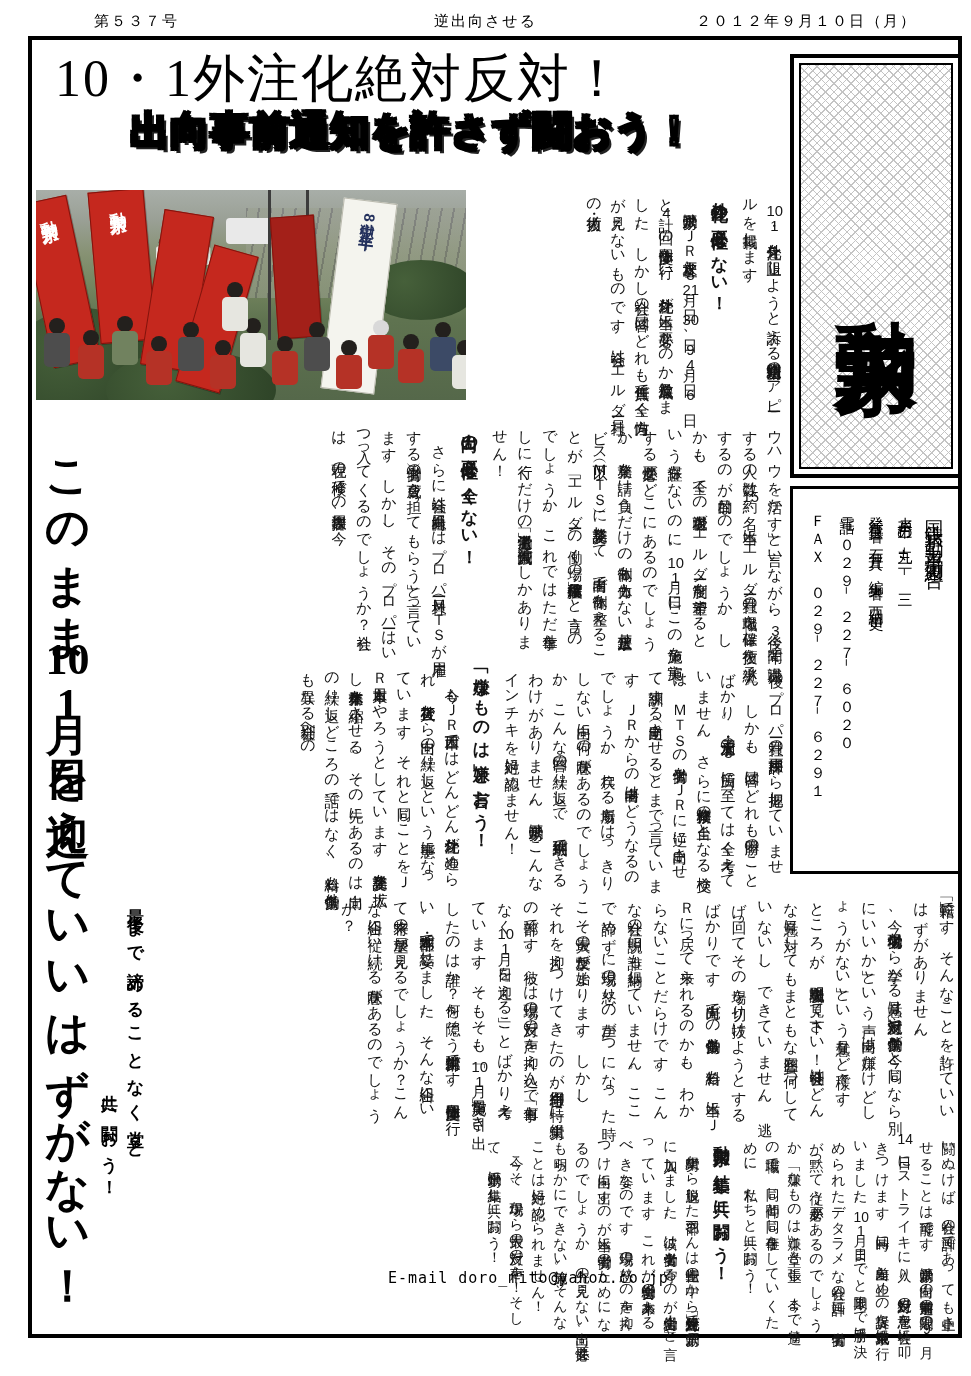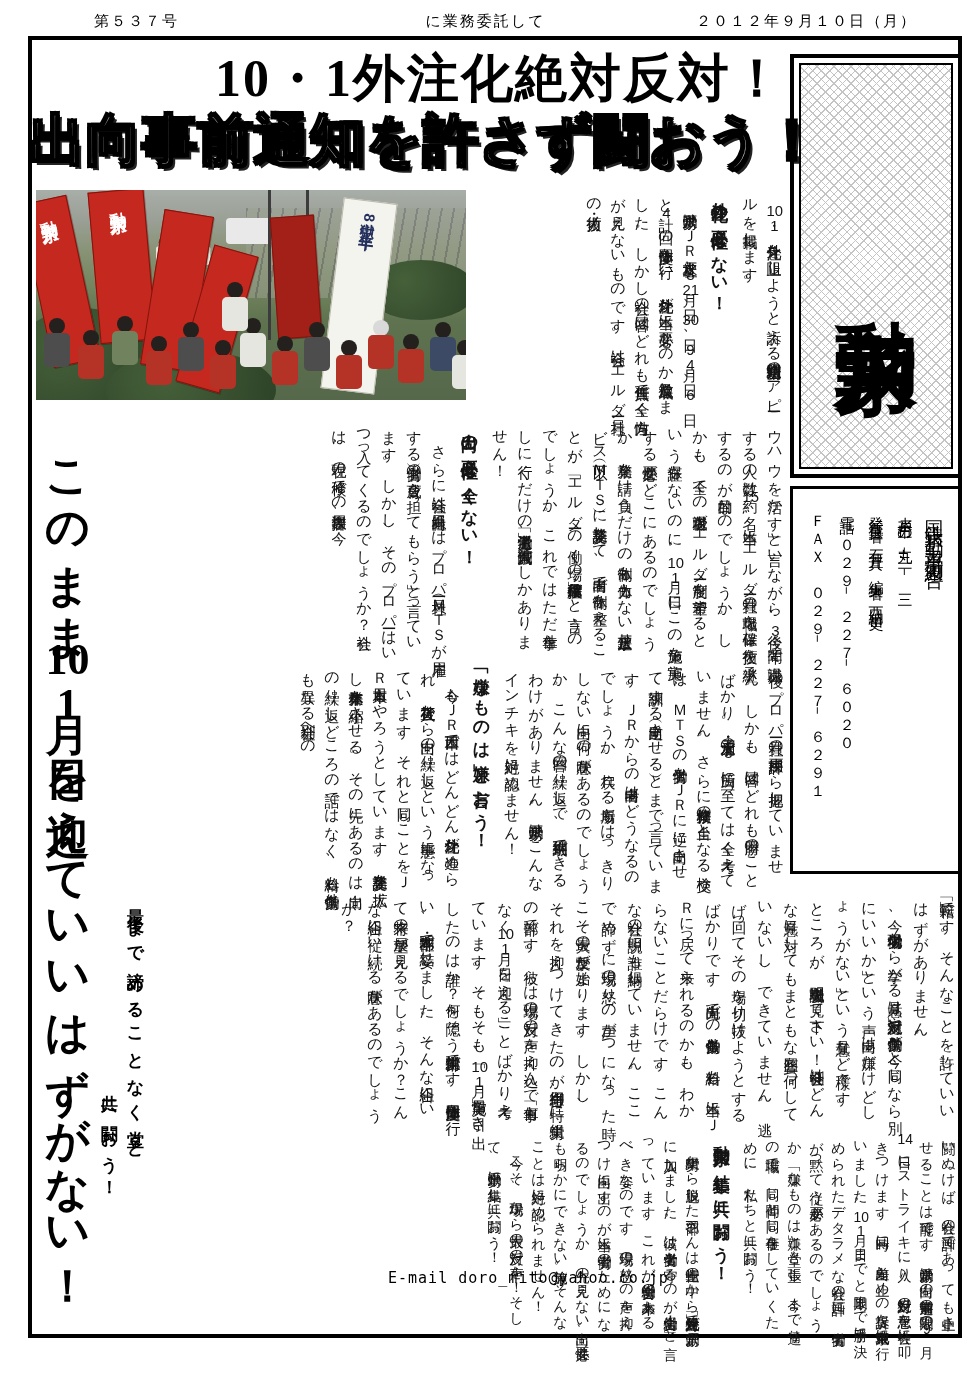--- a/index.html
+++ b/index.html
@@ -11,23 +11,23 @@
   .hdr{top:12px;font-size:15px;letter-spacing:2px;white-space:nowrap;}
   #hdr-issue{left:80px;margin-left:14px;}
   #hdr-kana{left:0;width:971px;text-align:center;}
   #hdr-date{right:54px;}
 
   
   #frame{left:28px;top:36px;width:934px;height:1302px;border:4px solid #000;box-sizing:border-box;}
 
   
   .serif{font-family:"Liberation Serif","DejaVu Serif",serif;}
-  #headline1{left:55px;top:44px;width:730px;text-align:right;font-size:52px;font-weight:700;
+  #headline1{left:55px;top:44px;width:730px;text-align:left;font-size:52px;font-weight:400;
              letter-spacing:2px;white-space:nowrap;}
-  #headline2{left:30px;top:104px;width:765px;text-align:center;font-size:55px;font-weight:900;
+  #headline2{left:30px;top:104px;width:765px;text-align:center;font-size:39px;font-weight:900;
              letter-spacing:1px;color:#c3c3c3;-webkit-text-stroke:2px #000;white-space:nowrap;
              text-shadow:-2px -2px 0 #000,2px -2px 0 #000,-2px 2px 0 #000,2px 2px 0 #000,4px 4px 0 #222;}
 
   
   #masthead{left:790px;top:54px;width:172px;height:424px;border:4px solid #000;
             box-sizing:border-box;padding:5px;}
   #masthead .inner{width:100%;height:100%;box-sizing:border-box;border:2px solid #000;
       background-color:#fff;
       background-image:repeating-linear-gradient(45deg,#c4c4c4 0,#c4c4c4 1px,transparent 1px,transparent 6px),
                        repeating-linear-gradient(135deg,#c4c4c4 0,#c4c4c4 1px,transparent 1px,transparent 6px);
@@ -87,21 +87,21 @@
   #side-sub .s2{text-indent:185px;}
 
   
   #email{left:388px;top:1269px;font-family:"DejaVu Sans Mono","Liberation Mono",monospace;
       font-size:15px;letter-spacing:1px;}
 </style>
 </head>
 <body>
 
 <div class="abs hdr" id="hdr-issue">第５３７号</div>
-<div class="abs hdr" id="hdr-kana">に業務委託して</div>
+<div class="abs hdr" id="hdr-kana">逆出向させる</div>
 <div class="abs hdr" id="hdr-date">２０１２年９月１０日（月）</div>
 
 <div class="abs" id="frame"></div>
 
 <div class="abs serif" id="headline1">10・1外注化絶対反対！</div>
 <div class="abs serif" id="headline2">出向事前通知を許さず闘おう！</div>
 
 <div class="abs" id="masthead">
   <div class="inner">
     <div class="title">動労水戸</div>

